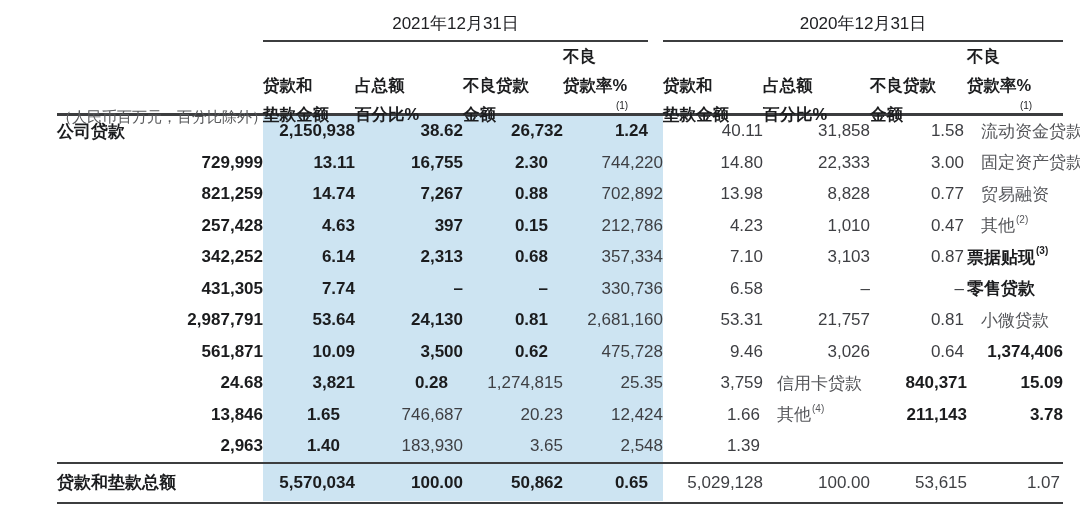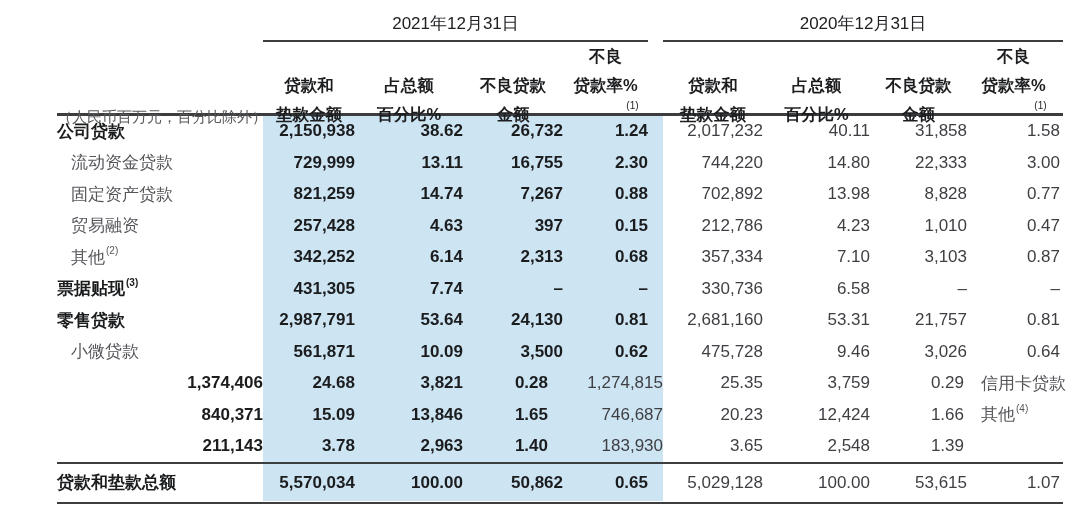--- a/index.html
+++ b/index.html
@@ -12,21 +12,21 @@
   .table{position:absolute;left:57px;top:8px;width:1006px;}
   .grid{display:grid;grid-template-columns:206px 92px 108px 100px 100px 100px 107px 97px 96px;}
   
   .grp-row{height:34px;}
   .grp{grid-column:span 4;display:flex;align-items:flex-end;justify-content:center;
        padding-bottom:7px;font-size:17px;color:#202124;position:relative;}
   .grp .uline{position:absolute;left:0;right:0;bottom:0;height:1.6px;background:#3c3d3f;}
   .grp.g1 .uline{right:15px;}
   .grp.g1{padding-right:15px;}
   .hdr-row{height:71px;}
-  .hcell{display:flex;flex-direction:column;justify-content:flex-end;align-items:center;
+  .hcell{display:flex;flex-direction:column;justify-content:flex-end;align-items:flex-start;
          padding-bottom:7px;font-weight:bold;font-size:16.5px;color:#1c1d1f;line-height:29px;text-align:right;}
   .hcell span{display:block;white-space:nowrap;}
   .unit-cell{display:flex;align-items:flex-end;padding-bottom:9px;font-size:15px;color:#57585a;white-space:nowrap;}
   
   .rule{width:1006px;}
   .rule.thick{height:2.5px;}
   .rule.mid{height:1.6px;}
   .rule.bottom{height:2.5px;}
   
   .body-grid{grid-auto-rows:31.5px;}
@@ -105,21 +105,20 @@
     <div class="rule thick" style="background: rgb(60, 61, 63);"></div>
 
     <div class="grid body-grid" id="body-grid">
         <div class="rlabel bold">
           <span>公司贷款</span>
         </div>
         <div class="num y2021">2,150,938</div>
         <div class="num y2021">38.62</div>
         <div class="num y2021">26,732</div>
         <div class="num y2021 pad15">1.24</div>
-        <div class="num y2020">2,017,232</div>
         <div class="num y2020">40.11</div>
         <div class="num y2020">31,858</div>
         <div class="num y2020 pad3">1.58</div>
         <div class="rlabel indent">
           <span>流动资金贷款</span>
         </div>
         <div class="num y2021">729,999</div>
         <div class="num y2021">13.11</div>
         <div class="num y2021">16,755</div>
         <div class="num y2021 pad15">2.30</div>
@@ -195,21 +194,20 @@
         <div class="num y2020">9.46</div>
         <div class="num y2020">3,026</div>
         <div class="num y2020 pad3">0.64</div>
         <div class="num y2021">1,374,406</div>
         <div class="num y2021">24.68</div>
         <div class="num y2021">3,821</div>
         <div class="num y2021 pad15">0.28</div>
         <div class="num y2020">1,274,815</div>
         <div class="num y2020">25.35</div>
         <div class="num y2020">3,759</div>
-        <div class="num y2020 pad3">0.29</div>
         <div class="rlabel indent">
           <span>信用卡贷款</span>
         </div>
         <div class="num y2021">840,371</div>
         <div class="num y2021">15.09</div>
         <div class="num y2021">13,846</div>
         <div class="num y2021 pad15">1.65</div>
         <div class="num y2020">746,687</div>
         <div class="num y2020">20.23</div>
         <div class="num y2020">12,424</div>

